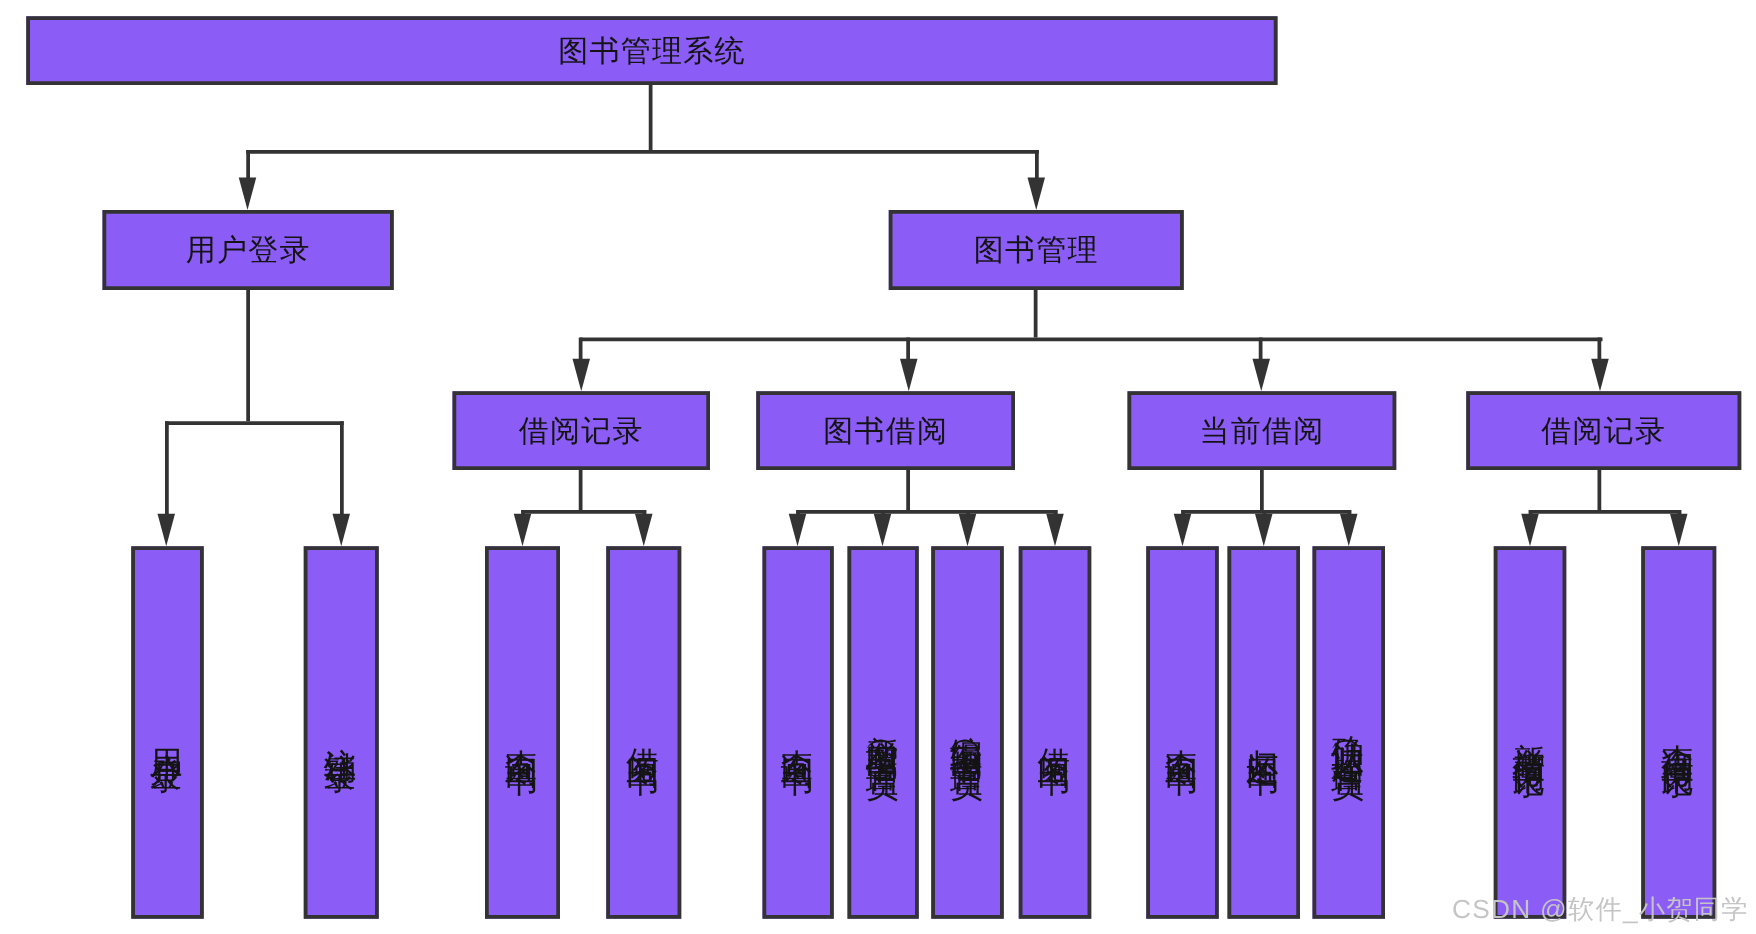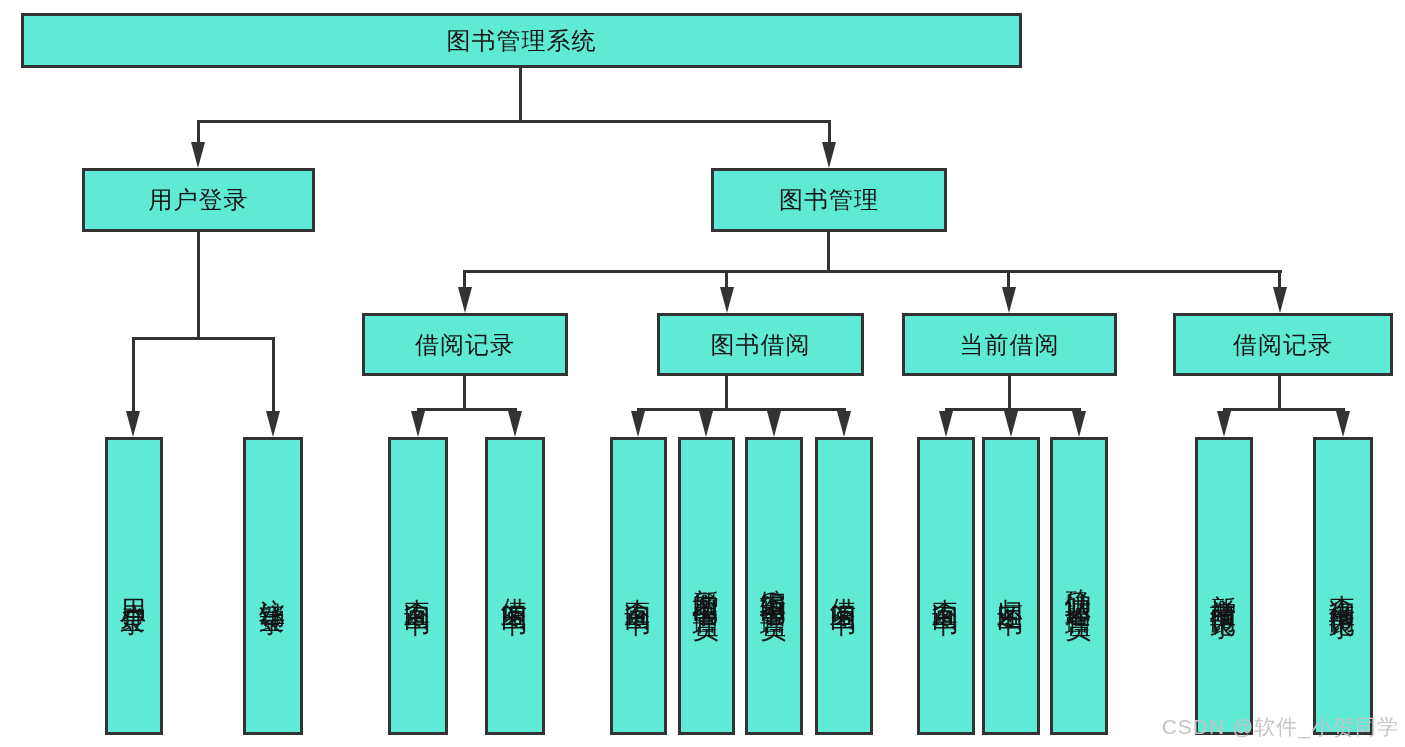--- a/index.html
+++ b/index.html
@@ -7,21 +7,21 @@
     position:relative;
     width:1405px;height:747px;
     background:#ffffff;
     font-family:"Liberation Sans","DejaVu Sans",sans-serif;
     overflow:hidden;
   }
   .box{
     position:absolute;
     box-sizing:border-box;
     border:3px solid #333333;
-    background:#5eead4;
+    background:#8b5cf6;
     display:flex;
     align-items:center;
     justify-content:center;
     color:#141414;
   }
   .hbox{font-size:24px;letter-spacing:1px;}
   .leaf .vtext{
     writing-mode:vertical-rl;
     text-orientation:mixed;
     font-size:26px;
@@ -82,21 +82,21 @@
   <div class="line" style="left:725px;top:270px;width:3px;height:20px;"></div>
   <div class="arrow" style="left:720px;top:287px;"></div>
   <div class="line" style="left:1007px;top:270px;width:3px;height:20px;"></div>
   <div class="arrow" style="left:1002px;top:287px;"></div>
   <div class="line" style="left:1278px;top:270px;width:3px;height:20px;"></div>
   <div class="arrow" style="left:1273px;top:287px;"></div>
 
   <div class="box hbox" style="left:362px;top:313px;width:206px;height:63px;">
     <span>借阅记录</span>
   </div>
-  <div class="box hbox" style="left:657px;top:313px;width:207px;height:63px;">
+  <div class="box hbox" style="left:605px;top:313px;width:207px;height:63px;">
     <span>图书借阅</span>
   </div>
   <div class="box hbox" style="left:902px;top:313px;width:215px;height:63px;">
     <span>当前借阅</span>
   </div>
   <div class="box hbox" style="left:1173px;top:313px;width:220px;height:63px;">
     <span>借阅记录</span>
   </div>
 
   <div class="line" style="left:463px;top:376px;width:3px;height:32px;"></div>

